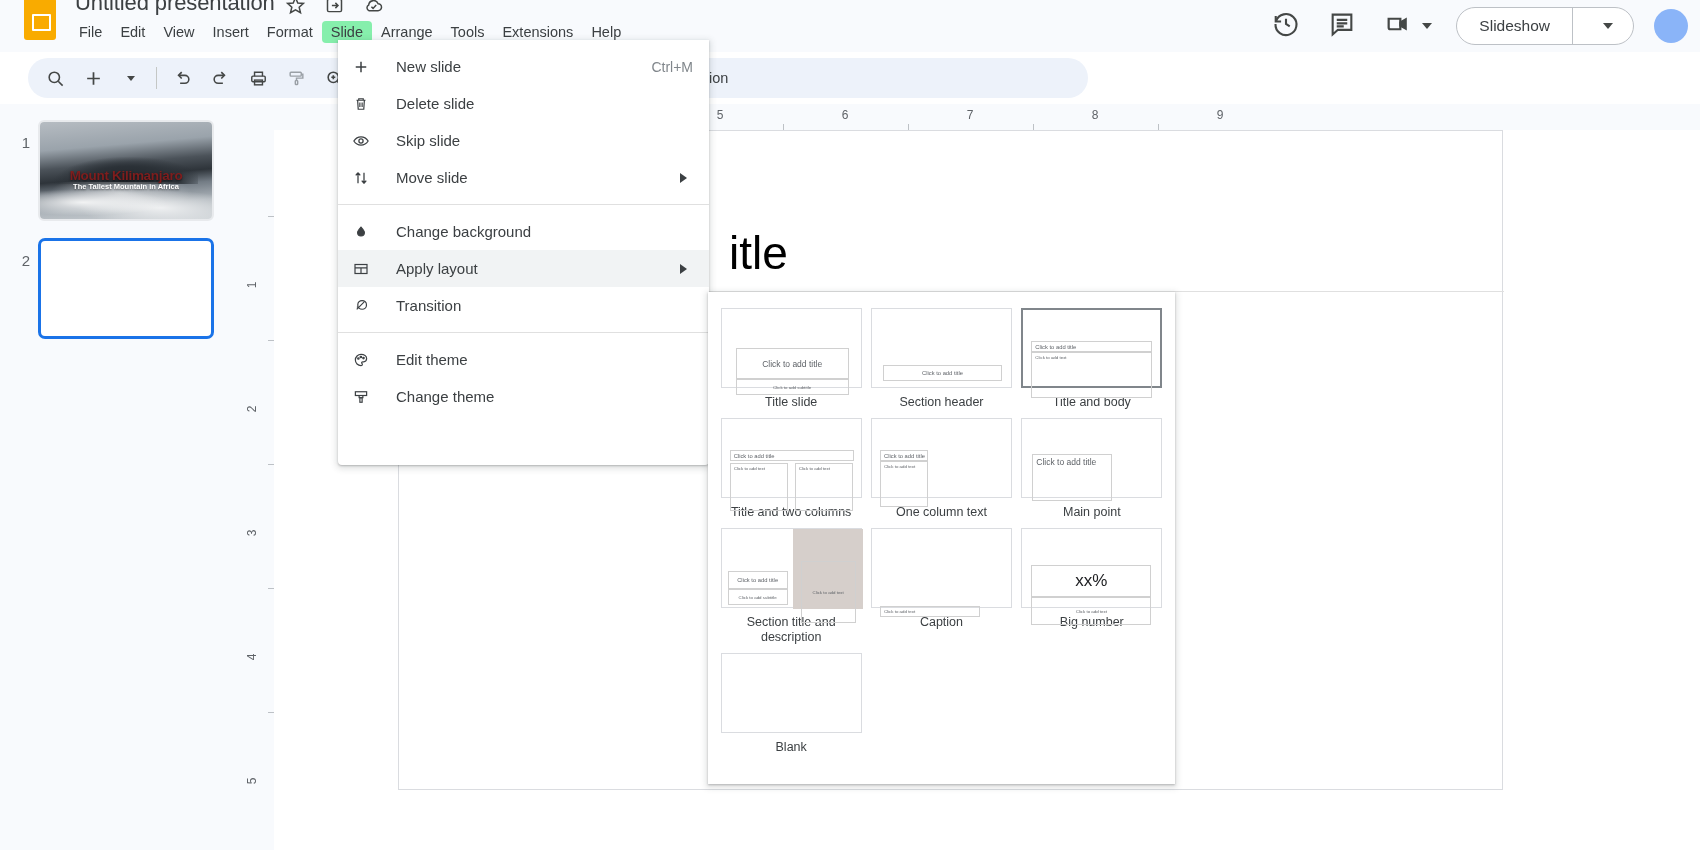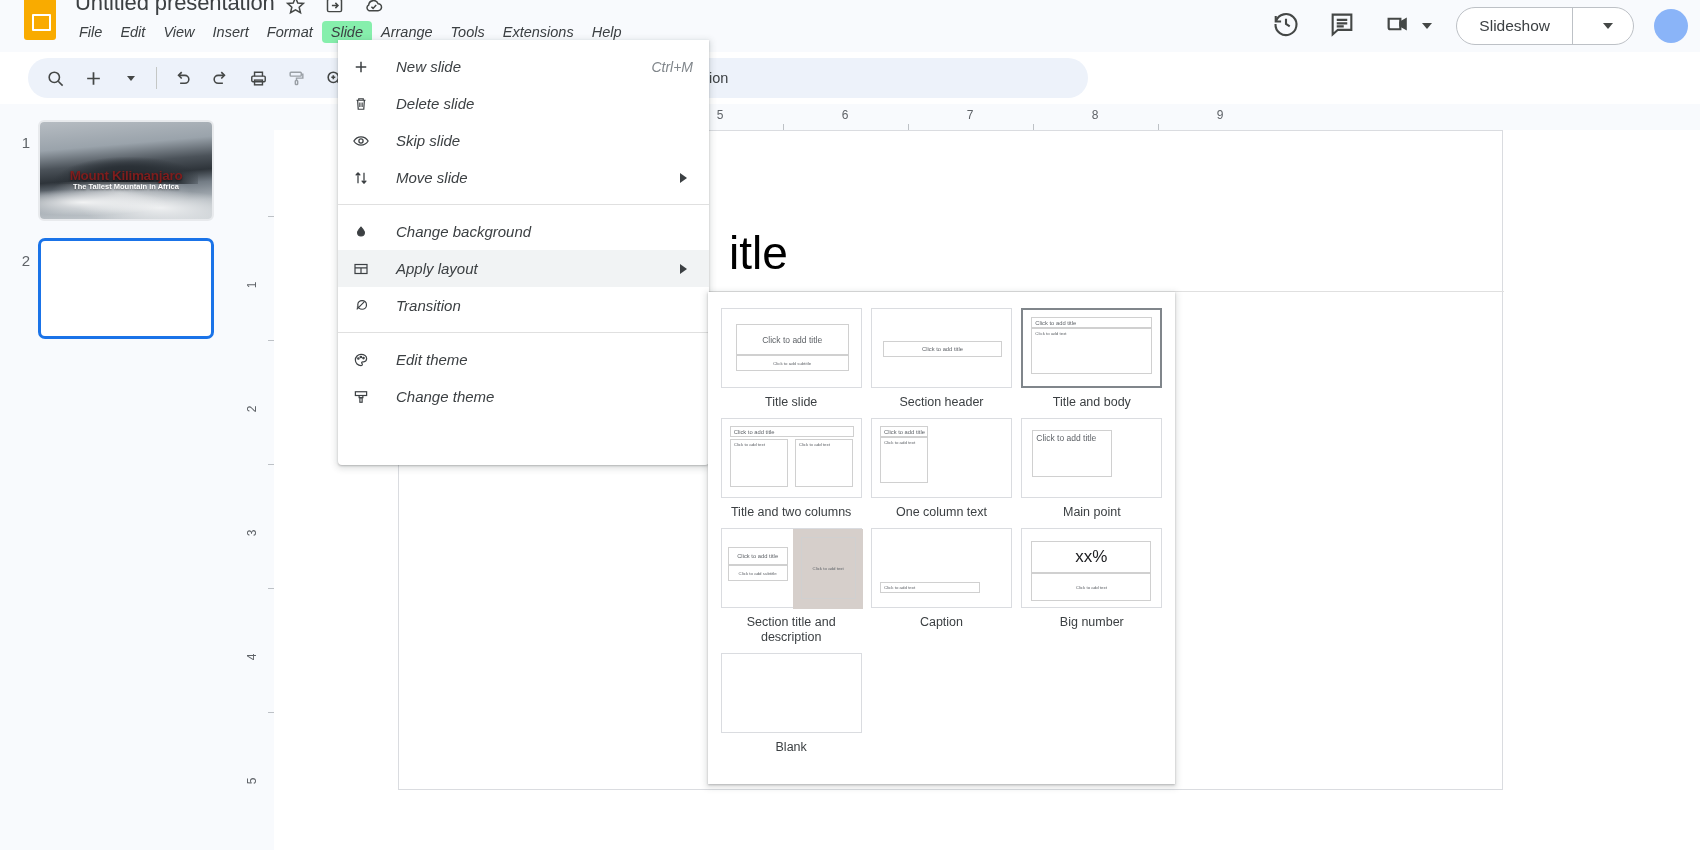--- a/index.html
+++ b/index.html
@@ -17,21 +17,21 @@
           border-radius:3px; }
   .logo::after { content:""; position:absolute; left:8px; top:16px; width:15px; height:13px;
           border:2.5px solid #fff; border-radius:1px; }
   .doctitle { position:absolute; left:75px; top:-10px; font-size:22px; color:#3c4043;
           white-space:nowrap; letter-spacing:-0.1px; }
   .titleicons { position:absolute; left:285px; top:-5px; display:flex; gap:18px; align-items:center; }
   .ticon { width:21px; height:21px; color:#444746; display:block; }
 
   .menubar { position:absolute; left:70px; top:19px; display:flex; align-items:center; height:26px; }
   .menuitem { font-size:14.5px; color:#3c4043; padding:3px 9px; border-radius:4px;
-          white-space:nowrap; cursor:default;font-style:italic; }
+          white-space:nowrap; cursor:default; }
   .menuitem.active { background:#86efac; }
 
   .toprightbar { position:absolute; right:0; top:0; height:52px; display:flex; align-items:center; gap:0; }
   .trIcon { width:28px; height:28px; color:#444746; margin-right:28px; }
   .camwrap { display:flex; align-items:center; margin-right:24px; }
   .caret { width:0;height:0;border-left:5px solid transparent;border-right:5px solid transparent;
           border-top:6px solid #444746; margin-left:10px; }
   .slideshowbtn { height:38px; border:1px solid #bdc1c6; border-radius:19px; display:flex;
           align-items:center; background:#fff; }
   .ssLabel { font-size:15.5px; color:#3c4043; padding:0 22px; }
@@ -91,41 +91,41 @@
   .whitepage { position:absolute; left:0px; top:0px; width:1426px; height:720px; background:#fff; }
   .slidebox { position:absolute; left:124px; top:0px; width:1105px; height:660px;
           background:#fff; border:1px solid #dadce0; }
   .slideTitleTxt { position:absolute; left:330px; top:95px; font-size:46px; color:#000; }
   .slideHair { position:absolute; left:0; top:160px; width:1105px; height:1px; background:#e0e0e0; }
 
   
   .menu { position:absolute; left:338px; top:40px; width:371px; height:425px; background:#fff;
       box-shadow:0 2px 6px 2px rgba(60,64,67,.15), 0 1px 2px rgba(60,64,67,.3);
       border-radius:0 0 4px 4px; padding:8px 0; z-index:40; }
-  .mrow { height:37px; display:flex; align-items:center; padding:0 14px; position:relative;font-style:italic; }
+  .mrow { height:37px; display:flex; align-items:center; padding:0 14px; position:relative; }
   .mrow.hl { background:#f1f3f4; }
   .micon { width:26px; height:20px; display:flex; align-items:center; color:#3c4043; flex:none; }
   .micon svg { width:18px; height:18px; }
   .mlabel { font-size:15px; color:#3c4043; margin-left:18px; white-space:nowrap; }
   .mshort { position:absolute; right:16px; font-size:14px; color:#80868b; }
   .marrow { position:absolute; right:22px; width:0;height:0;
       border-top:5px solid transparent;border-bottom:5px solid transparent;border-left:7px solid #3c4043; }
   .mdiv { height:1px; background:#e0e0e0; margin:8px 0; }
 
   
   .submenu { position:absolute; left:708px; top:292px; width:467px; height:492px; background:#fff;
       box-shadow:0 2px 6px 2px rgba(60,64,67,.15), 0 1px 2px rgba(60,64,67,.3);
       z-index:50; padding:16px 12px 8px 12px; overflow:hidden; }
   .lgrid { display:grid; grid-template-columns:repeat(3,1fr); column-gap:8px; }
   .lcell { display:flex; flex-direction:column; align-items:center; margin-bottom:8px; }
   .lthumb { width:141px; height:80px; border:1px solid #dadce0; background:#fff; position:relative; }
   .lthumb.sel { border:2px solid #80868b; }
   .lname { font-size:12.5px; color:#3c4043; margin-top:7px; text-align:center; line-height:15px; }
   .ph { position:absolute; border:1px solid #d0d0d0; display:flex; align-items:center;
-      justify-content:center; color:#5f6368; overflow:hidden; }
+      justify-content:center; color:#5f6368; overflow:hidden;margin-top:24px; }
   .phtxt { font-size:8.5px; color:#5f6368; white-space:nowrap; }
   .phtxt.tiny { font-size:4.4px; }
   .phtxt.mid { font-size:5.8px; }
   .phtxt.big { font-size:17px; color:#202124; }
   .phtl { align-items:flex-start; justify-content:flex-start; padding:2px 3px; }
   .grayblock { position:absolute; background:#d6cfcb; }
 </style>
 </head>
 <body>
 

